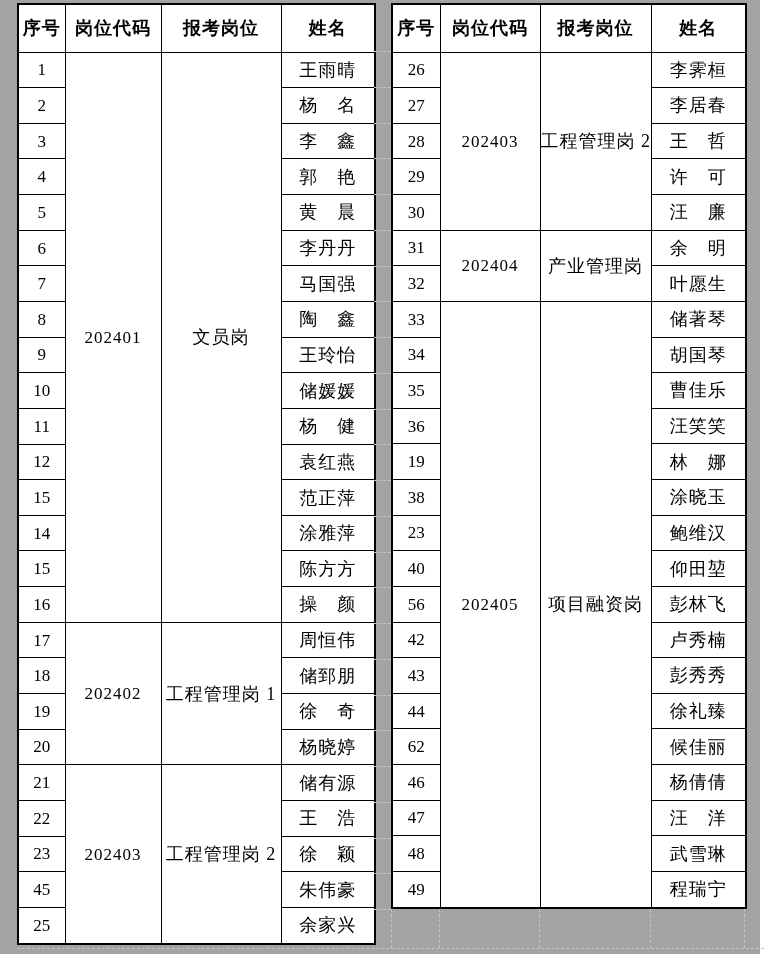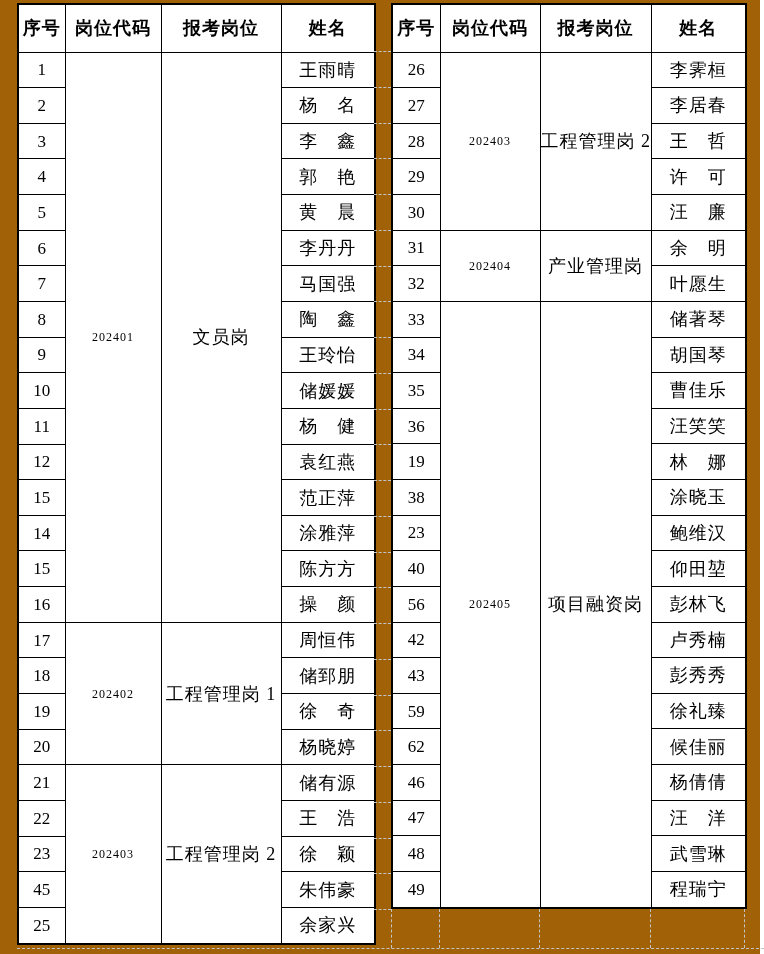--- a/index.html
+++ b/index.html
@@ -4,21 +4,21 @@
 <style>
   html,body{margin:0;padding:0;}
   body{
     width:764px;height:954px;
     background:#ffffff;
     font-family:"Liberation Serif","DejaVu Serif",serif;
     color:#000000;
     position:relative;
     overflow:hidden;
   }
-  .canvas{position:absolute;left:0;top:0;width:760px;height:954px;background:#a16207;}
+  .canvas{position:absolute;left:0;top:0;width:760px;height:954px;background:#a3a3a3;}
 
   table.roster{
     position:absolute;
     top:3px;
     border-collapse:collapse;
     table-layout:fixed;
     border:2px solid #000000;
     background:#ffffff;
   }
   table.roster.tbl-left{left:17px;width:357px;height:942px;}
@@ -30,21 +30,21 @@
     vertical-align:middle;
     padding:0;
     font-size:18px;
     line-height:1;
     white-space:pre;
     overflow:hidden;
   }
   table.roster thead tr{height:48px;}
   table.roster th{font-weight:bold;letter-spacing:1px;}
   table.roster td.col-no{font-size:17px;}
-  table.roster td.col-code{font-size:12px;letter-spacing:1px;}
+  table.roster td.col-code{font-size:17px;letter-spacing:1px;}
   table.roster td.col-pos{letter-spacing:1px;margin-top:28px;}
   table.roster td.col-name{letter-spacing:1px;}
 
   
   .grid-h{
     position:absolute;left:17px;top:948px;width:747px;height:0;
     border-top:1px dashed #c4c4c4;
   }
   .grid-v{
     position:absolute;top:909px;height:39px;width:0;
@@ -274,21 +274,21 @@
         </tr>
         <tr>
           <td class="col-no">42</td>
           <td class="col-name">卢秀楠</td>
         </tr>
         <tr>
           <td class="col-no">43</td>
           <td class="col-name">彭秀秀</td>
         </tr>
         <tr>
-          <td class="col-no">59</td>
+          <td class="col-no">44</td>
           <td class="col-name">徐礼臻</td>
         </tr>
         <tr>
           <td class="col-no">62</td>
           <td class="col-name">候佳丽</td>
         </tr>
         <tr>
           <td class="col-no">46</td>
           <td class="col-name">杨倩倩</td>
         </tr>

